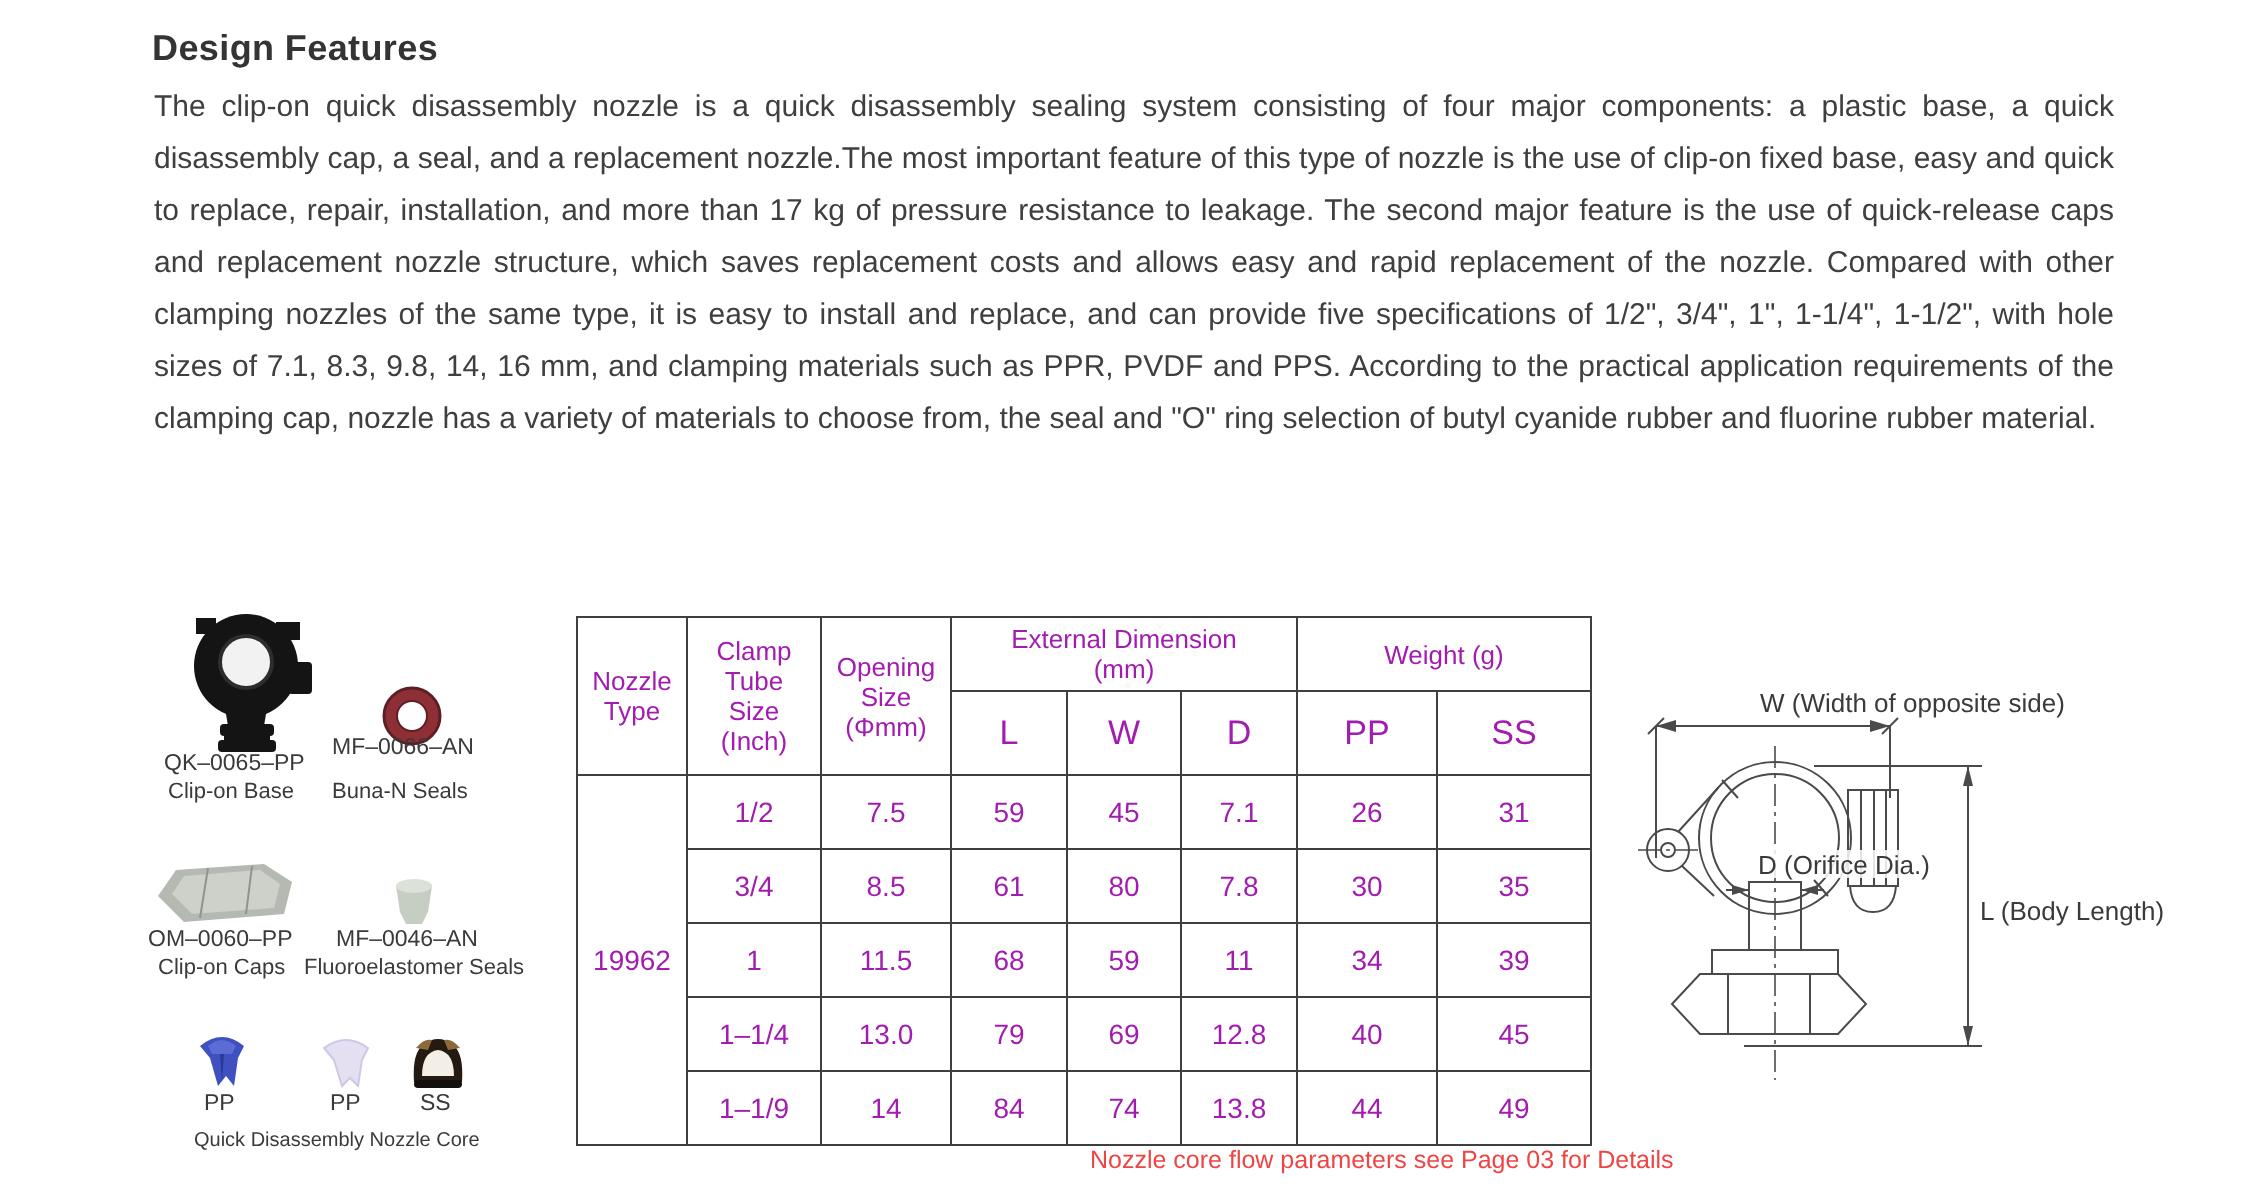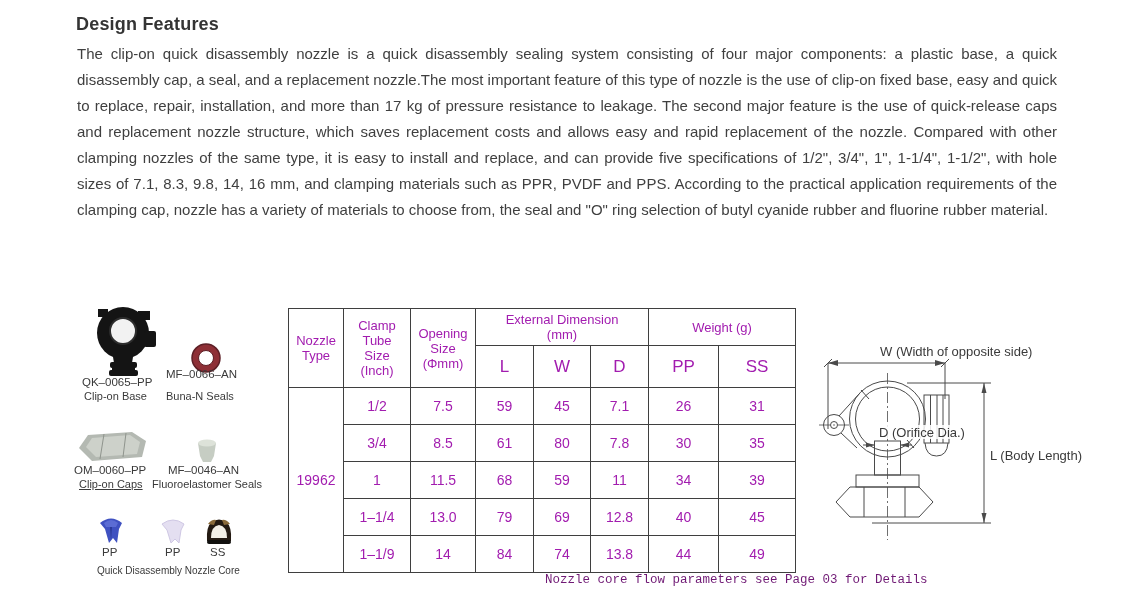--- a/index.html
+++ b/index.html
@@ -27,21 +27,21 @@
   }
   #spec-table th { font-size:13px; line-height:15px; white-space:pre-line; }
   #spec-table th.big { font-size:17px; }
   #spec-table td { font-size:14px; }
   td.merged { font-size:15px; }
   tr.hl td { background:#cdeaf6; }
   tr.hl td.merged { background:#ffffff; }
   tr.hdr1 { height:37px; } tr.hdr2 { height:42px; }
   tr.body-row { height:37px; }
 
-  #footnote { position:absolute; left:545px; top:573px; font-size:12.5px; color:#701a75; white-space:nowrap;font-family:Liberation Mono, monospace; }
+  #footnote { position:absolute; left:545px; top:573px; font-size:12.5px; color:#ef4444; white-space:nowrap; }
 
   
   #dim-drawing { position:absolute; left:812px; top:333px; }
   #dim-drawing text { font-family:"Liberation Sans", sans-serif; font-size:13px; fill:#3a3a3a; }
   .thin { stroke:#4a4a4a; stroke-width:1; fill:none; }
   .cl   { stroke:#4a4a4a; stroke-width:0.8; fill:none; stroke-dasharray:11 3 2 3; }
   .ah   { fill:#4a4a4a; stroke:none; }
 </style>
 </head>
 <body>
@@ -83,21 +83,21 @@
     <polyline points="28,4 24,29" fill="none" stroke="#8f948d" stroke-width="1"></polyline>
     <polyline points="50,3 47,27" fill="none" stroke="#8f948d" stroke-width="1"></polyline>
   </svg>
 
   <svg class="pimg" style="left:194px; top:437px;" width="26" height="28" viewBox="0 0 26 28">
     <polygon points="4,6 22,6 20,19 17,25 9,25 6,19" fill="#c6cdc3"></polygon>
     <ellipse cx="13" cy="6" rx="9" ry="3.5" fill="#dde2d9"></ellipse>
   </svg>
 
   <div class="pcode" style="left:74px;  top:464px;">OM–0060–PP</div>
-  <div class="pname" style="left:79px;  top:478px;text-decoration:underline;">Clip-on Caps</div>
+  <div class="pname" style="left:79px;  top:478px;">Clip-on Caps</div>
   <div class="pcode" style="left:168px; top:464px;">MF–0046–AN</div>
   <div class="pname" style="left:152px; top:478px;">Fluoroelastomer Seals</div>
 
   <svg class="pimg" style="left:96px; top:514px;" width="30" height="32" viewBox="0 0 30 32">
     <path d="M4,9 Q15,0 26,9 L23,15 L21,29 L17,24 L13,29 L9,15 Z" fill="#3f51c1"></path>
     <path d="M8,9 Q15,3 22,9 L20,13 L10,13 Z" fill="#5b6cd4"></path>
     <path d="M14,13 L16,13 L15,27 Z" fill="#2b3a96"></path>
   </svg>
   <svg class="pimg" style="left:158px; top:516px;" width="30" height="30" viewBox="0 0 30 30">
     <path d="M4,8 Q15,0 26,8 L23,14 L21,27 L17,23 L13,27 L9,14 Z" fill="#e4dff1" stroke="#cfc8e4" stroke-width="1"></path>

